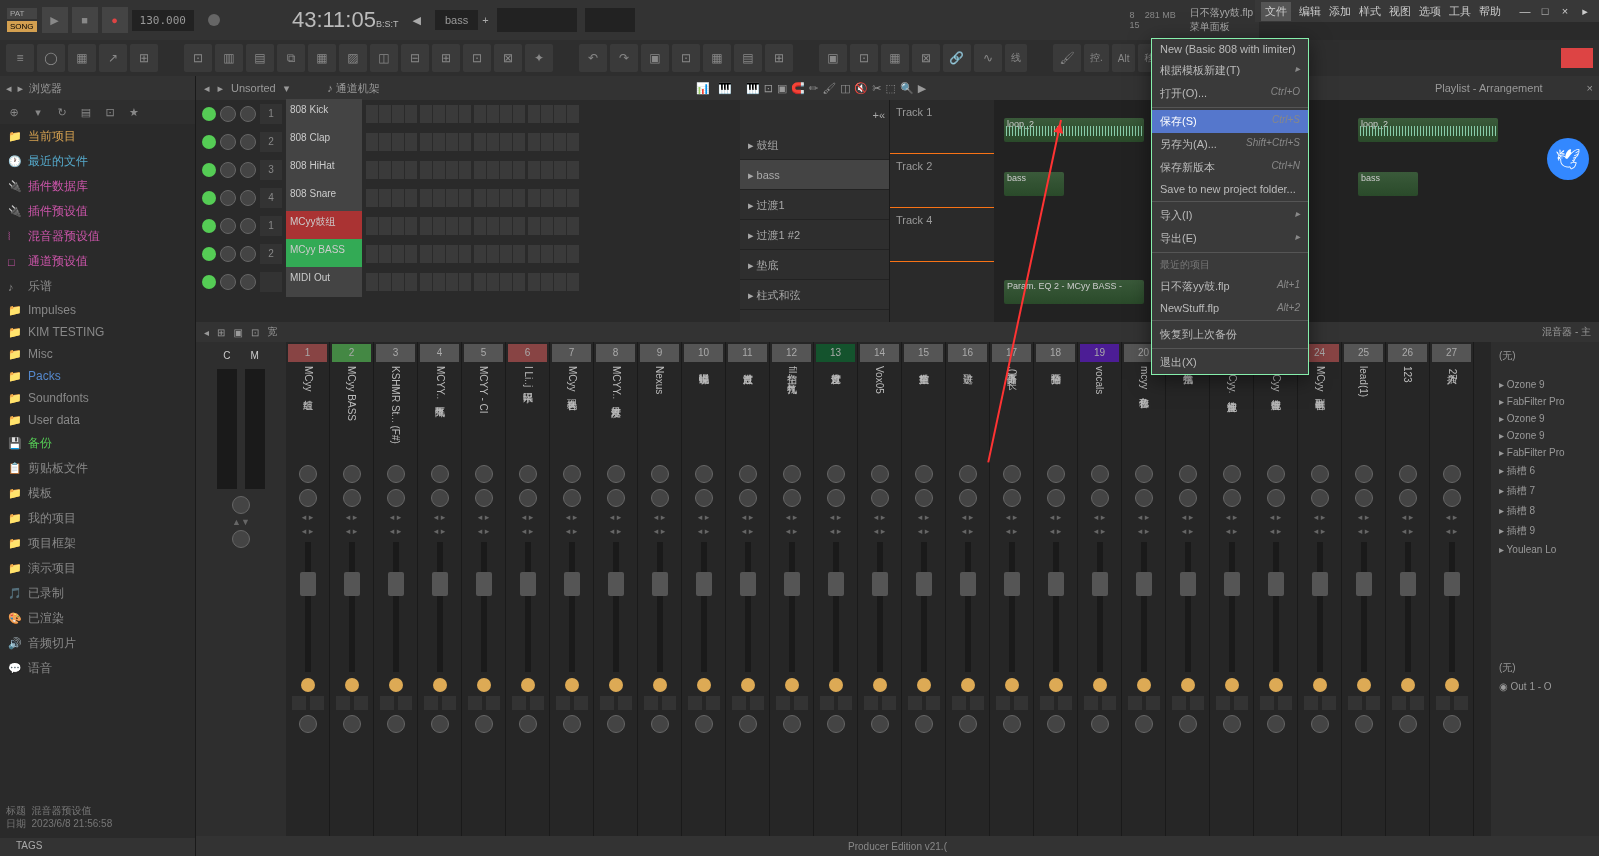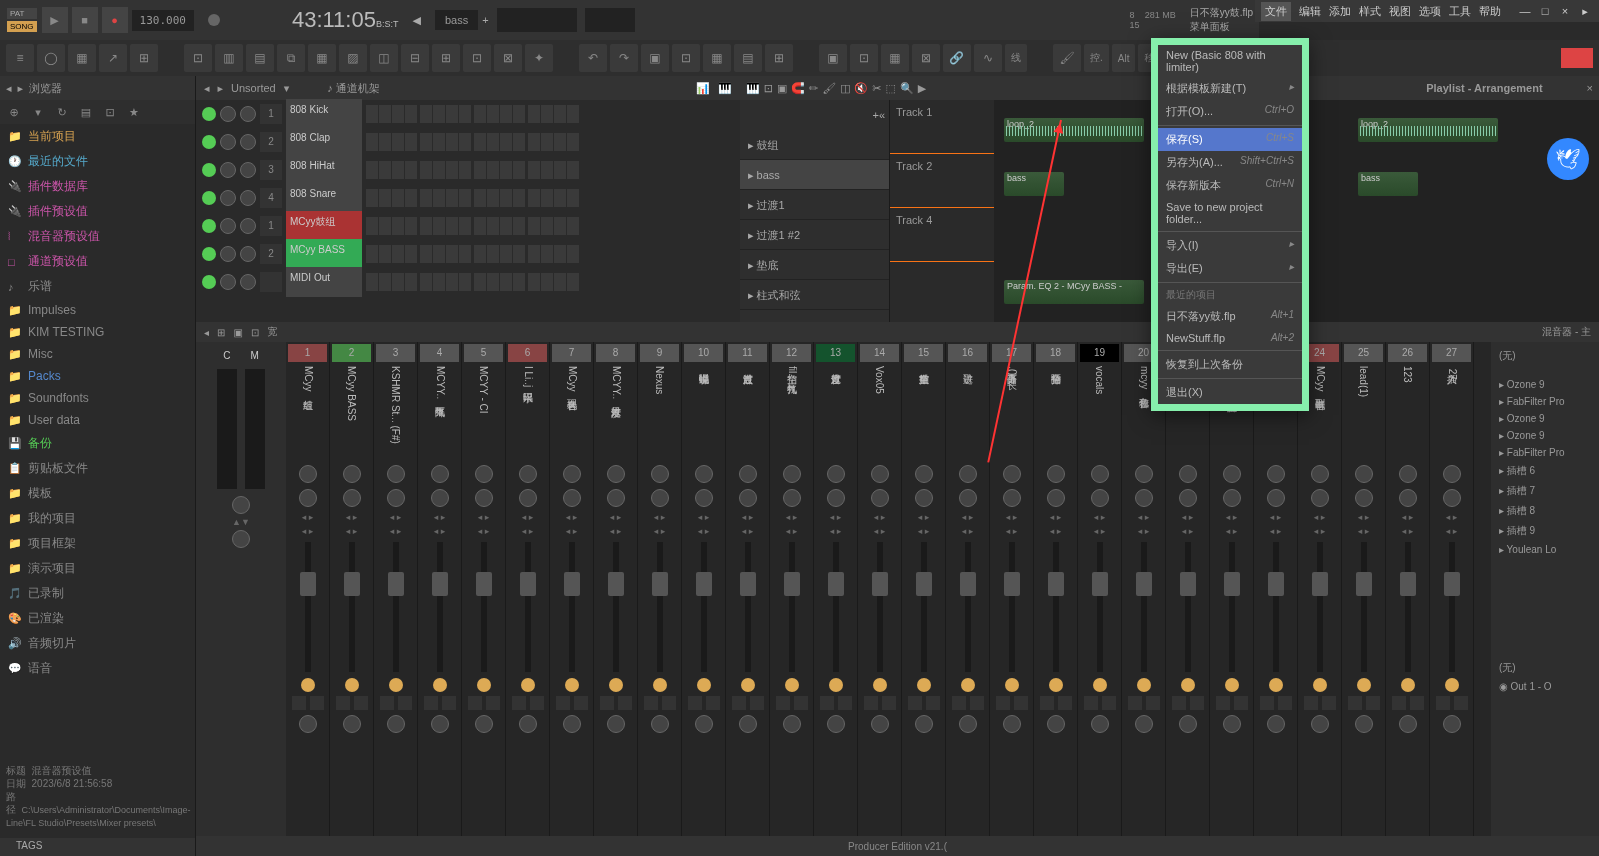--- a/index.html
+++ b/index.html
@@ -59,21 +59,21 @@
 .cr-name { width: 76px; height: 30px; background: #444; padding: 0 4px; line-height: 22px; font-size: 10px; color: #ccc; overflow: hidden; }
 .cr-name.red { background: #a33; }
 .cr-name.green { background: #3a5; }
 .cr-steps { display: flex; gap: 1px; }
 .cr-step { width: 12px; height: 18px; background: #3a3a3a; }
 .cr-step.group4 { margin-right: 2px; }
 
 
 .playlist { position: absolute; top: 76px; left: 740px; right: 0; height: 246px; background: #262626; }
 .pl-header { height: 24px; background: #333; display: flex; align-items: center; padding: 0 6px; gap: 4px; color: #999; }
-.pl-title { margin-left: auto; margin-right: 40px; font-weight: bold; }
+.pl-title { margin-left: auto; margin-right: 40px; }
 .pl-body { display: flex; height: 222px; }
 .pl-patterns { width: 150px; background: #2e2e2e; border-right: 1px solid #1a1a1a; }
 .pl-pattern-item { height: 30px; padding: 0 8px; line-height: 30px; font-size: 11px; color: #aaa; border-bottom: 1px solid #222; }
 .pl-pattern-item.active { background: #444; }
 .pl-tracks { width: 104px; background: #2a2a2a; }
 .pl-track { height: 54px; padding: 6px; font-size: 11px; color: #999; border-bottom: 1px solid #f97316; }
 .pl-timeline { flex: 1; position: relative; background: #222; overflow: hidden; }
 .pl-clip { position: absolute; height: 24px; background: linear-gradient(#3a5a3a, #2a4a2a); border-radius: 2px; font-size: 9px; padding: 1px 3px; color: #ccc; overflow: hidden; }
 .pl-clip.waveform::after { content: ''; position: absolute; top: 8px; left: 2px; right: 2px; height: 10px; background: repeating-linear-gradient(90deg, #8ca, #8ca 1px, transparent 1px, transparent 3px); }
 
@@ -90,21 +90,21 @@
 .mx-knob { width: 18px; height: 18px; border-radius: 50%; background: #444; border: 1px solid #666; margin: 3px 0; }
 .mx-arrows { font-size: 9px; color: #666; margin: 2px 0; }
 .mx-fader-slot { width: 6px; height: 130px; background: #1a1a1a; position: relative; margin: 4px 0; }
 .mx-fader { width: 16px; height: 24px; background: #555; position: absolute; left: -5px; top: 30px; border-radius: 2px; }
 .mx-mute { width: 14px; height: 14px; border-radius: 50%; background: #da5; margin: 2px; }
 .mx-send { width: 14px; height: 14px; background: #333; margin: 2px; }
 .mx-slots-panel { width: 108px; background: #2e2e2e; padding: 4px; }
 .mx-slot-item { padding: 3px 4px; font-size: 10px; color: #999; }
 
 
-.file-menu { position: absolute; top: 38px; right: 290px; width: 158px; background: #3a3a3a; border: 7px solid #86efac; box-shadow: 0 4px 20px rgba(0,0,0,0.5); z-index: 200; }
+.file-menu { position: absolute; top: 38px; right: 290px; width: 158px; background: #3a3a3a; border: 1px solid #86efac; box-shadow: 0 4px 20px rgba(0,0,0,0.5); z-index: 200; }
 .fm-item { padding: 4px 8px; display: flex; justify-content: space-between; color: #bbb; cursor: pointer; font-size: 11px; }
 .fm-item.highlighted { background: #5577cc; color: #fff; }
 .fm-shortcut { color: #888; font-style: italic; font-size: 10px; }
 .fm-sep { height: 1px; background: #555; margin: 2px 0; }
 .fm-section { padding: 3px 8px; color: #777; font-size: 10px; }
 
 
 .red-arrow { position: absolute; top: 120px; left: 1060px; width: 2px; height: 350px; background: #f33; transform: rotate(12deg); transform-origin: top; z-index: 500; pointer-events: none; }
 .red-arrow::before { content: ''; position: absolute; top: -2px; left: -4px; border: 5px solid transparent; border-bottom: 10px solid #f33; }
 
@@ -329,21 +329,20 @@
         <span>音频切片</span>
       </div>
       <div class="browser-item c-gray">
         <span class="icon">💬</span>
         <span>语音</span>
       </div>
     </div>
   <div class="browser-footer">
     <div><span>标题</span>&nbsp;&nbsp;<span>混音器预设值</span></div>
     <div><span>日期</span>&nbsp;&nbsp;<span>2023/6/8 21:56:58</span></div>
-    <div><span>路径</span>&nbsp;&nbsp;<span style="font-size:9px">C:\Users\Administrator\Documents\Image-Line\FL Studio\Presets\Mixer presets\</span></div>
   </div>
   <div class="tags-label">TAGS</div>
 </div>
 
 <div class="channel-rack">
   <div class="cr-header">
     <span>◂</span>
     <span>▸</span>
     <span>Unsorted</span>
     <span>▾</span>
@@ -901,21 +900,21 @@
             <div class="mx-fader"></div>
           </div>
     <div class="mx-mute"></div>
     <div style="display:flex">
             <div class="mx-send"></div>
             <div class="mx-send"></div>
           </div>
     <div class="mx-knob"></div>
         </div>
         <div class="mx-track">
-          <div class="mx-track-num n19" style="background:#000000">19</div>
+          <div class="mx-track-num n19" style="background:#4c1d95">19</div>
     <div class="mx-track-name">vocals</div>
     <div class="mx-knob"></div>
     <div class="mx-knob"></div>
     <div class="mx-arrows">◂ ▸</div>
     <div class="mx-arrows">◂ ▸</div>
     <div class="mx-fader-slot">
             <div class="mx-fader"></div>
           </div>
     <div class="mx-mute"></div>
     <div style="display:flex">

